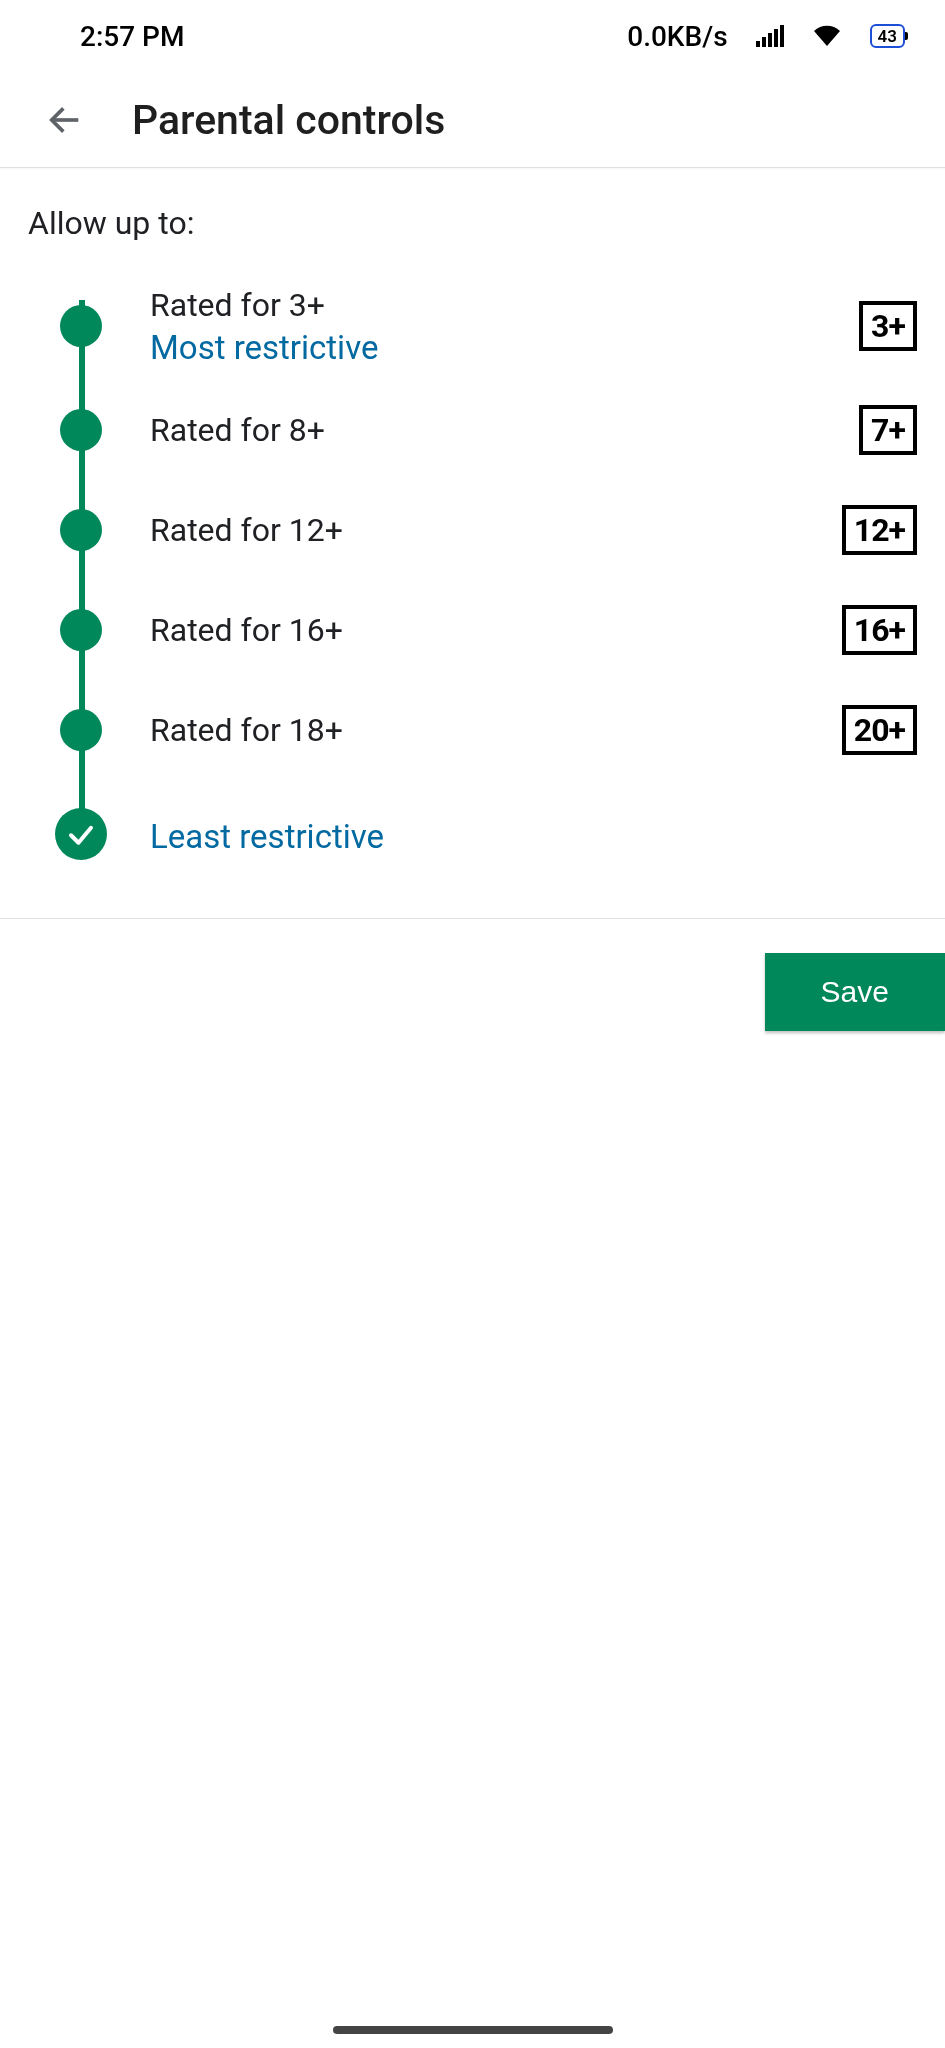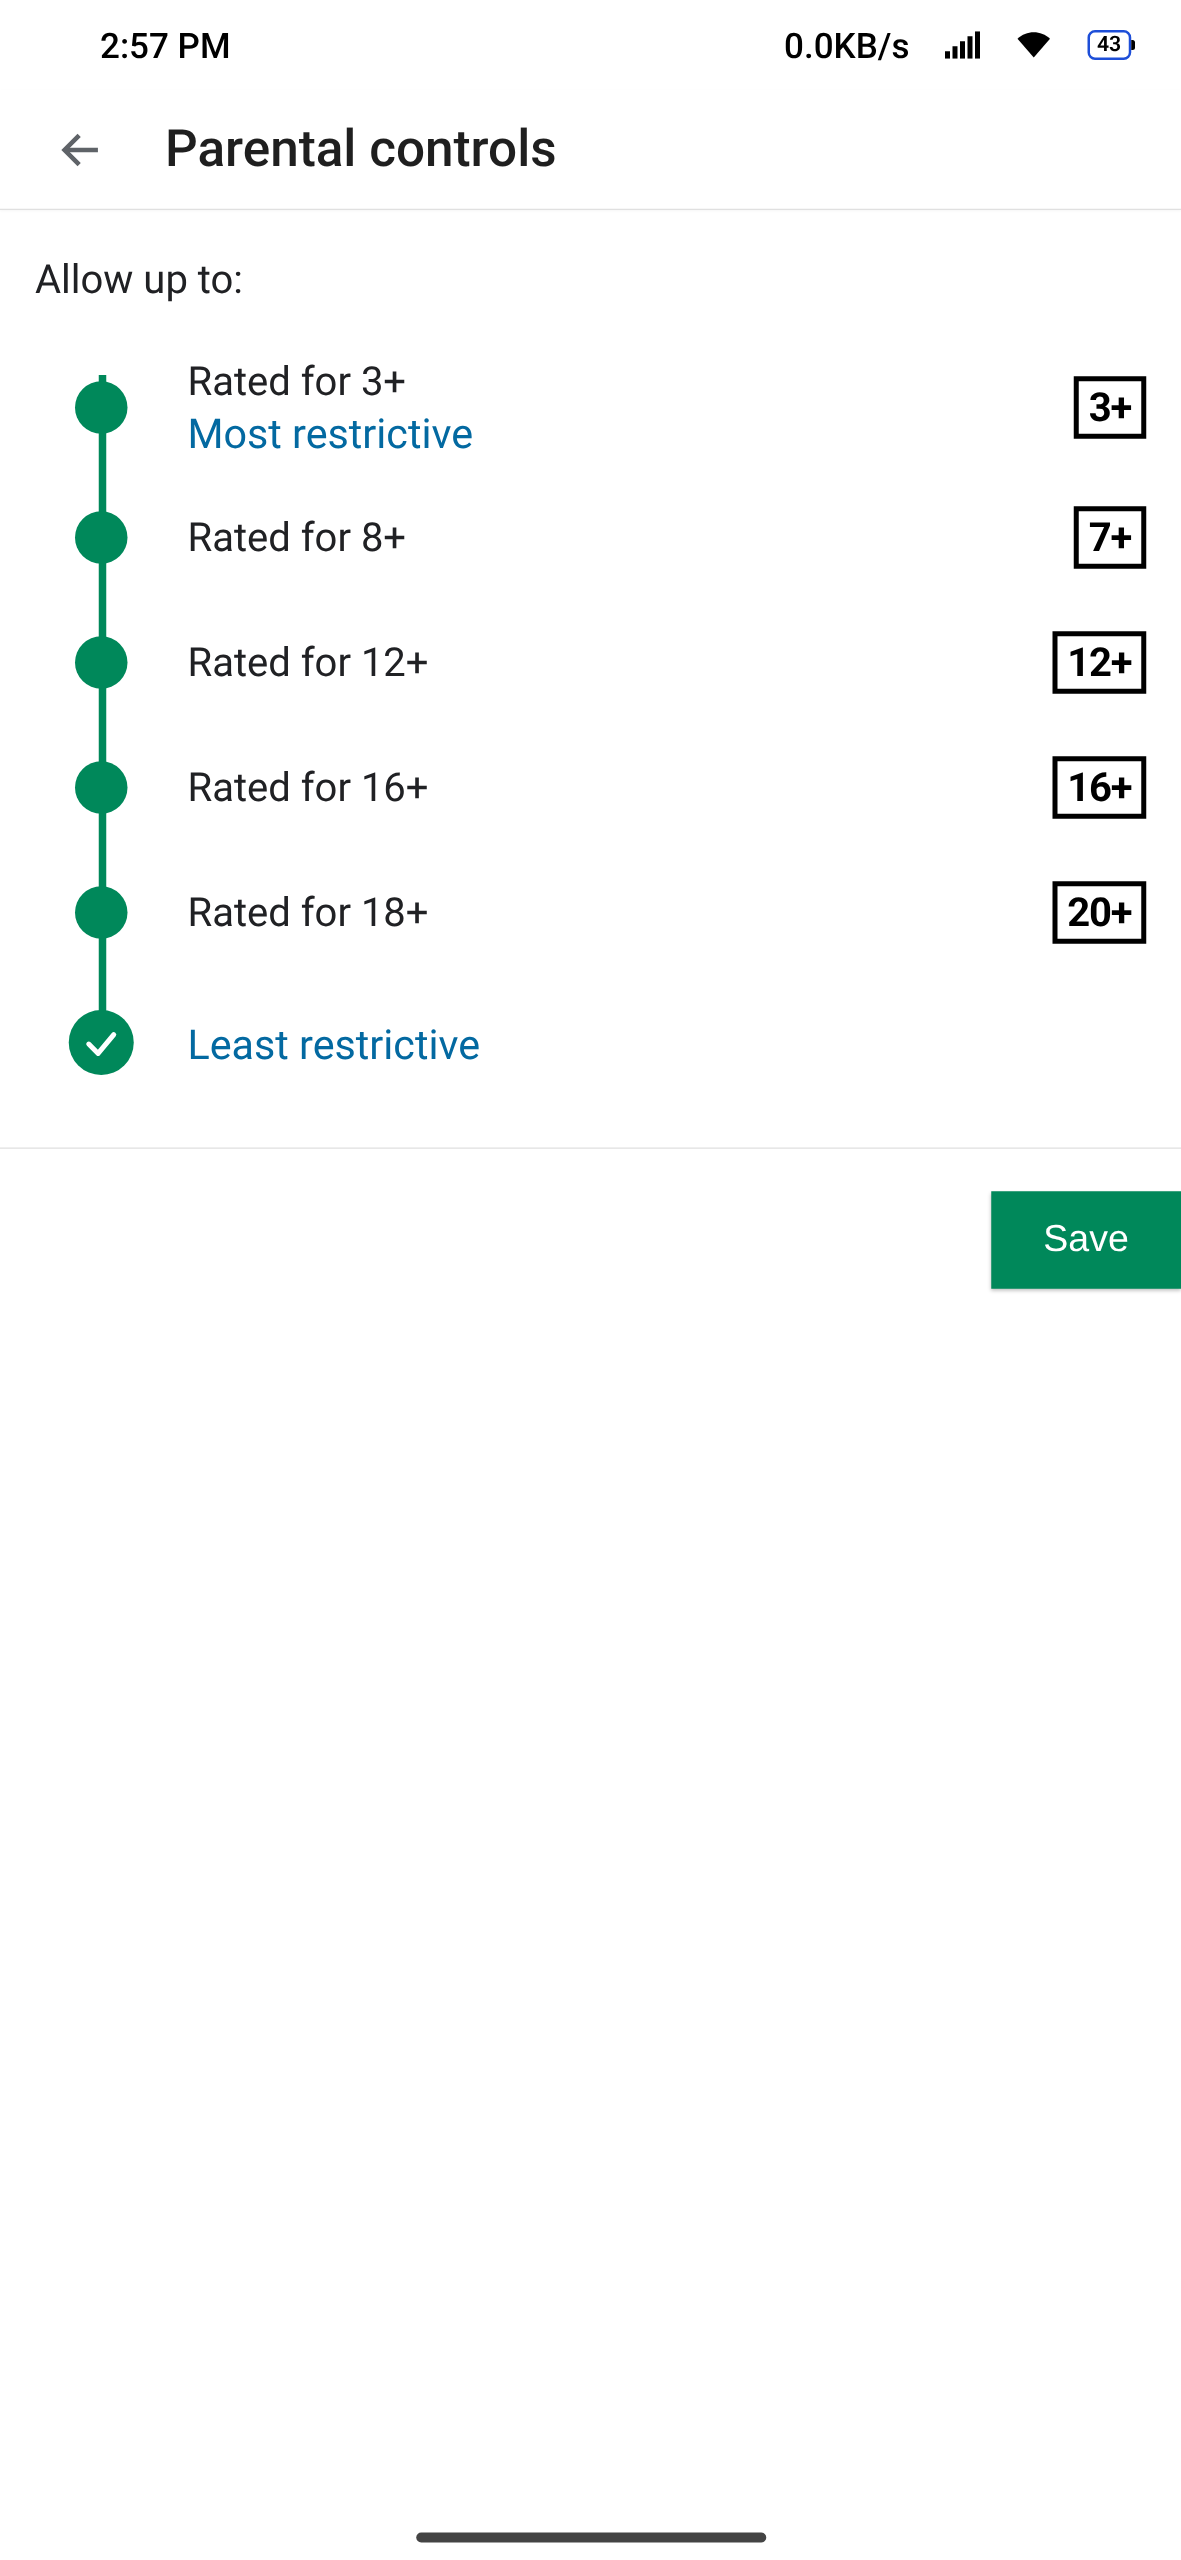--- a/index.html
+++ b/index.html
@@ -113,21 +113,21 @@
       min-width: 58px;
       text-align: center;
       letter-spacing: -1px;
     }
     .divider { border-top: 1px solid #e0e0e0; margin-top: 30px; }
     .actions { display: flex; justify-content: flex-end; padding: 34px 0 0 0; }
     .save-btn {
       background: #00885a;
       color: #fff;
       font-size: 30px;
-      padding: 22px 42px;
+      padding: 22px 56px;
       border: none;
       box-shadow: 0 2px 3px rgba(0,0,0,0.25);
       cursor: pointer;
     }
     .home-indicator {
       position: absolute;
       bottom: 14px;
       left: 50%;
       transform: translateX(-50%);
       width: 280px;

